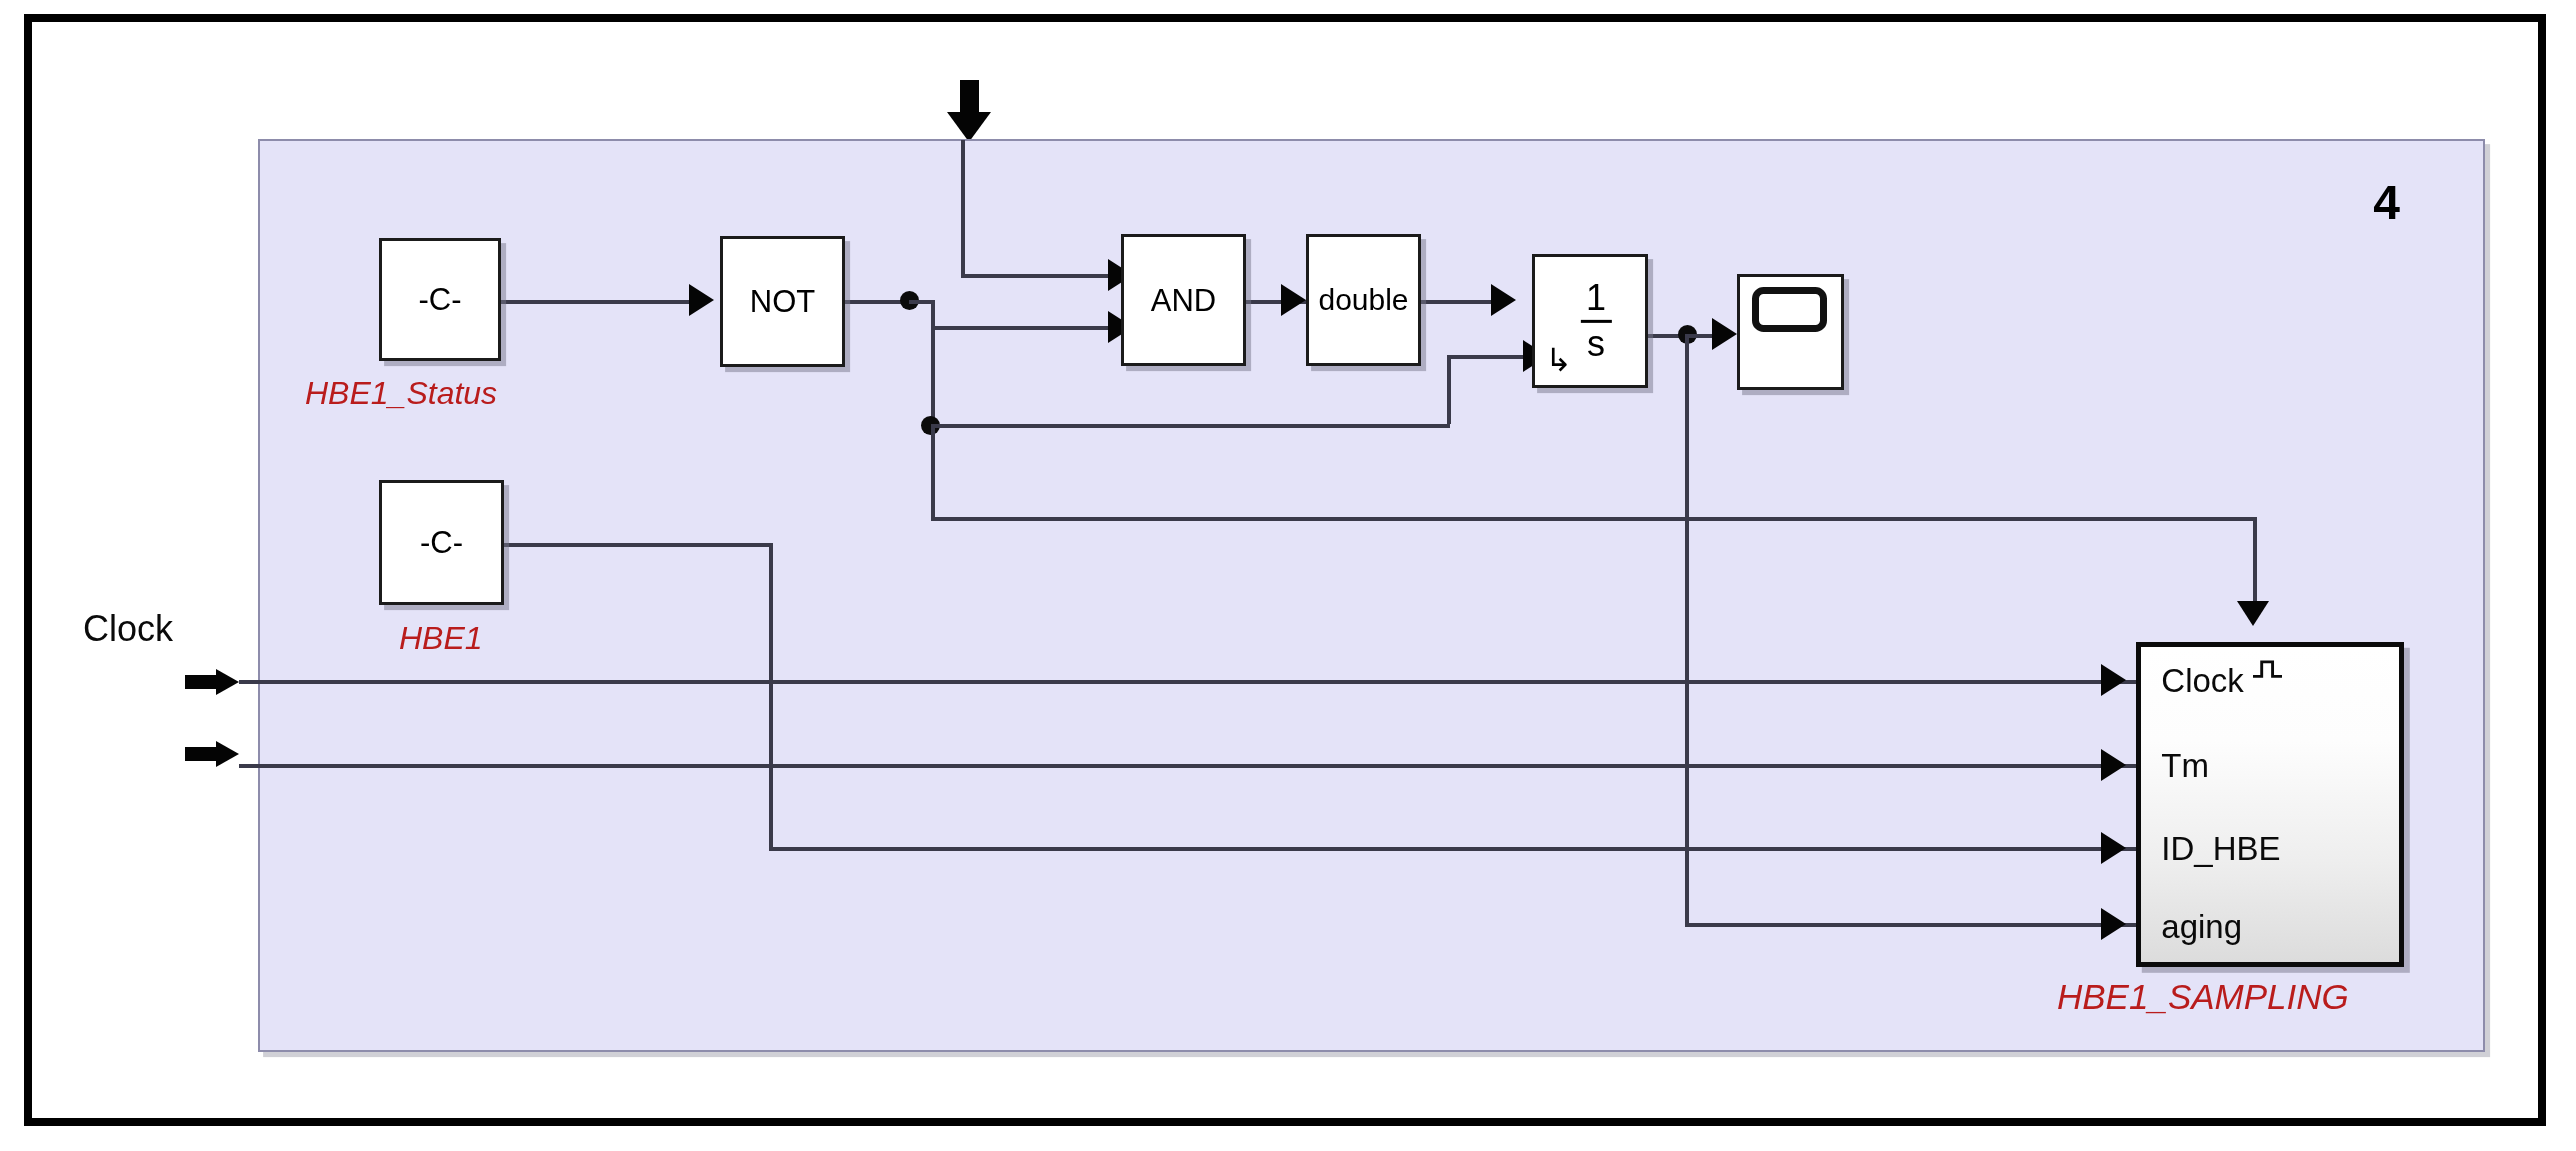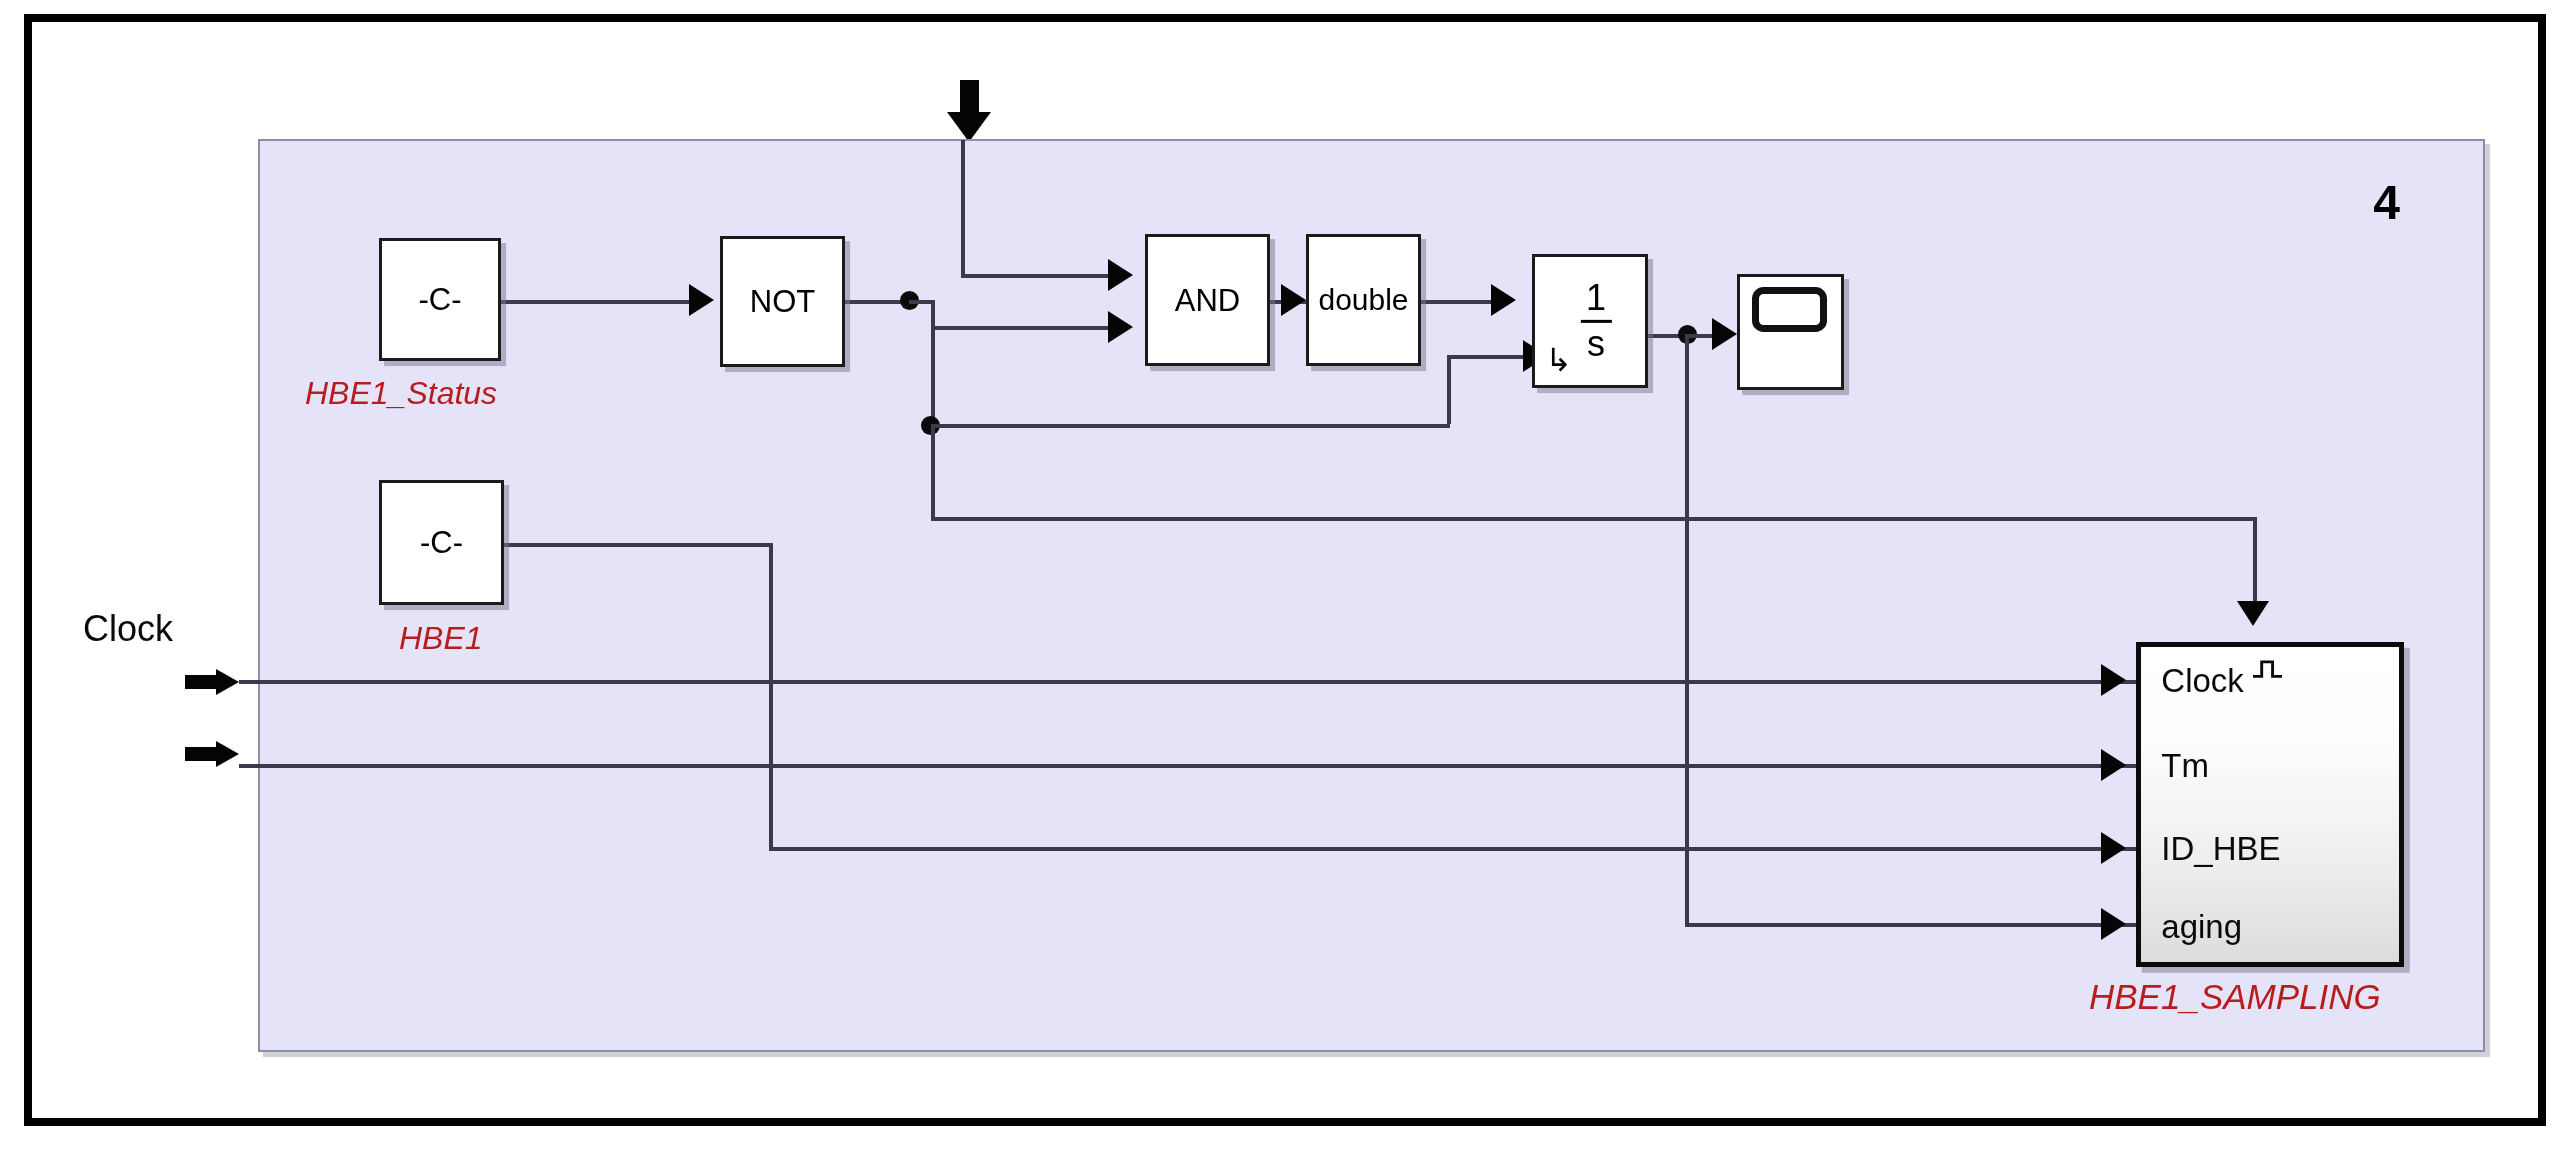--- a/index.html
+++ b/index.html
@@ -295,21 +295,21 @@
 
   <div class="blk" style="left:379px; top:238px; width:122px; height:123px;">
     <span class="blk-label">-C-</span>
   </div>
   <div class="caption" style="left:305px; top:377px;">HBE1_Status</div>
 
   <div class="blk" style="left:720px; top:236px; width:125px; height:131px;">
     <span class="blk-label">NOT</span>
   </div>
 
-  <div class="blk" style="left:1121px; top:234px; width:125px; height:132px;margin-left:24px;">
+  <div class="blk" style="left:1121px; top:234px; width:125px; height:132px;">
     <span class="blk-label">AND</span>
   </div>
 
   <div class="blk" style="left:1306px; top:234px; width:115px; height:132px;">
     <span class="blk-label" style="font-size:30px;">double</span>
   </div>
 
   <div class="blk" id="integrator" style="left:1532px; top:254px; width:116px; height:134px;">
     <div class="int-inner">
       <div class="frac">
@@ -337,16 +337,16 @@
       <path d="M0 24 L12 24 L12 4 L27 4 L27 24 L40 24" fill="none" stroke="#0a0a0a" stroke-width="4"></path>
     </svg>
 
     <div class="port-label" style="left:20.3px; top:102px;">Tm</div>
 
     <div class="port-label" style="left:20.3px; top:185px;">ID_HBE</div>
 
     <div class="port-label" style="left:20.3px; top:263px;">aging</div>
   </div>
 
-  <div class="caption" style="left:2057px; top:979px; font-size:35px;margin-left:32px;">HBE1_SAMPLING</div>
+  <div class="caption" style="left:2057px; top:979px; font-size:35px;">HBE1_SAMPLING</div>
 
 </div>
 
 
 </body></html>

